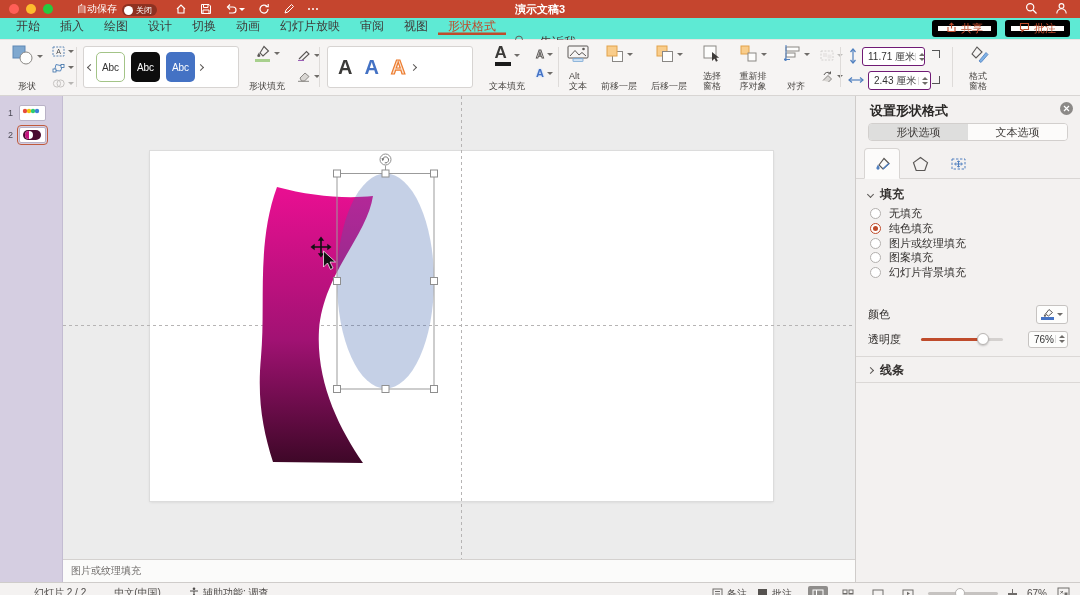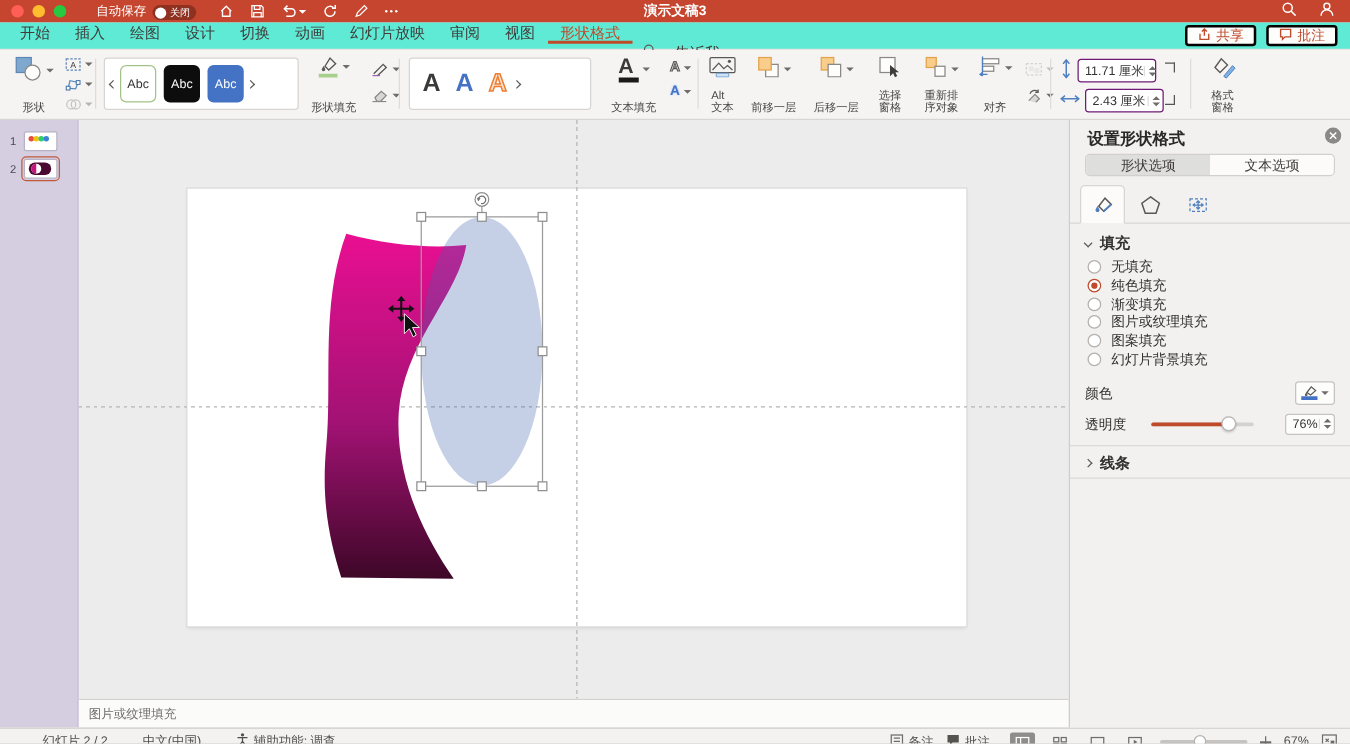--- a/index.html
+++ b/index.html
@@ -29,21 +29,21 @@
   .tb-right{position:absolute;right:12px;top:0;height:18px;display:flex;align-items:center;gap:17px;}
   .dots3{display:inline-flex;gap:2px;}
   .dots3 i{width:2px;height:2px;border-radius:50%;background:#fff;}
 
   
   .menubar{position:absolute;left:0;top:18px;width:1080px;height:22px;background:#5eead4;border-bottom:1px solid #e7e4e2;display:flex;align-items:flex-start;padding-left:6px;}
   .mtab{display:flex;align-items:center;padding:0 10px;font-size:12px;color:#3f3c3a;cursor:pointer;}
   .mtab.active{color:var(--accent-red,#bf4b2b);box-shadow:inset 0 -2.5px 0 var(--accent-red,#bf4b2b);}
   .tellme{display:flex;align-items:center;gap:16px;padding:16px 8px;font-size:12px;}
   .mb-right{position:absolute;right:10px;top:2px;display:flex;gap:8px;}
-  .mb-btn{display:inline-flex;align-items:center;gap:4px;height:17px;padding:0 8px;border:2px solid #000000;border-radius:3px;background:#fdfdfc;color:var(--accent-red,#bf4b2b);font-size:11px;cursor:pointer;}
+  .mb-btn{display:inline-flex;align-items:center;gap:4px;height:17px;padding:0 8px;border:6px solid #000000;border-radius:3px;background:#fdfdfc;color:var(--accent-red,#bf4b2b);font-size:11px;cursor:pointer;}
 
   
   .ribbon{position:absolute;left:0;top:40px;width:1080px;height:56px;background:#f6f4f3;border-bottom:1px solid #d8d5d3;}
   .rg{position:absolute;display:flex;flex-direction:column;align-items:center;justify-content:space-between;height:46px;cursor:pointer;}
   .ric{display:flex;align-items:center;gap:3px;}
   .rlabel{font-size:9px;color:#4a4744;line-height:10px;white-space:nowrap;}
   .dd{display:inline-block;width:0;height:0;border-left:3px solid transparent;border-right:3px solid transparent;border-top:3.5px solid #6f6c69;}
   .sep{position:absolute;top:7px;height:40px;width:1px;background:#dedbd9;}
   .rstack{position:absolute;display:flex;flex-direction:column;gap:5px;}
   .rstack .ric{height:11px;}
@@ -639,24 +639,20 @@
       <div class="radrow">
         <span class="rad"></span>
         <span class="radlbl">无填充</span>
       </div>
       <div class="radrow">
         <span class="rad sel"></span>
         <span class="radlbl">纯色填充</span>
       </div>
       <div class="radrow">
         <span class="rad"></span>
-        <span class="radlbl">渐变填充</span>
-      </div>
-      <div class="radrow">
-        <span class="rad"></span>
         <span class="radlbl">图片或纹理填充</span>
       </div>
       <div class="radrow">
         <span class="rad"></span>
         <span class="radlbl">图案填充</span>
       </div>
       <div class="radrow">
         <span class="rad"></span>
         <span class="radlbl">幻灯片背景填充</span>
       </div>

